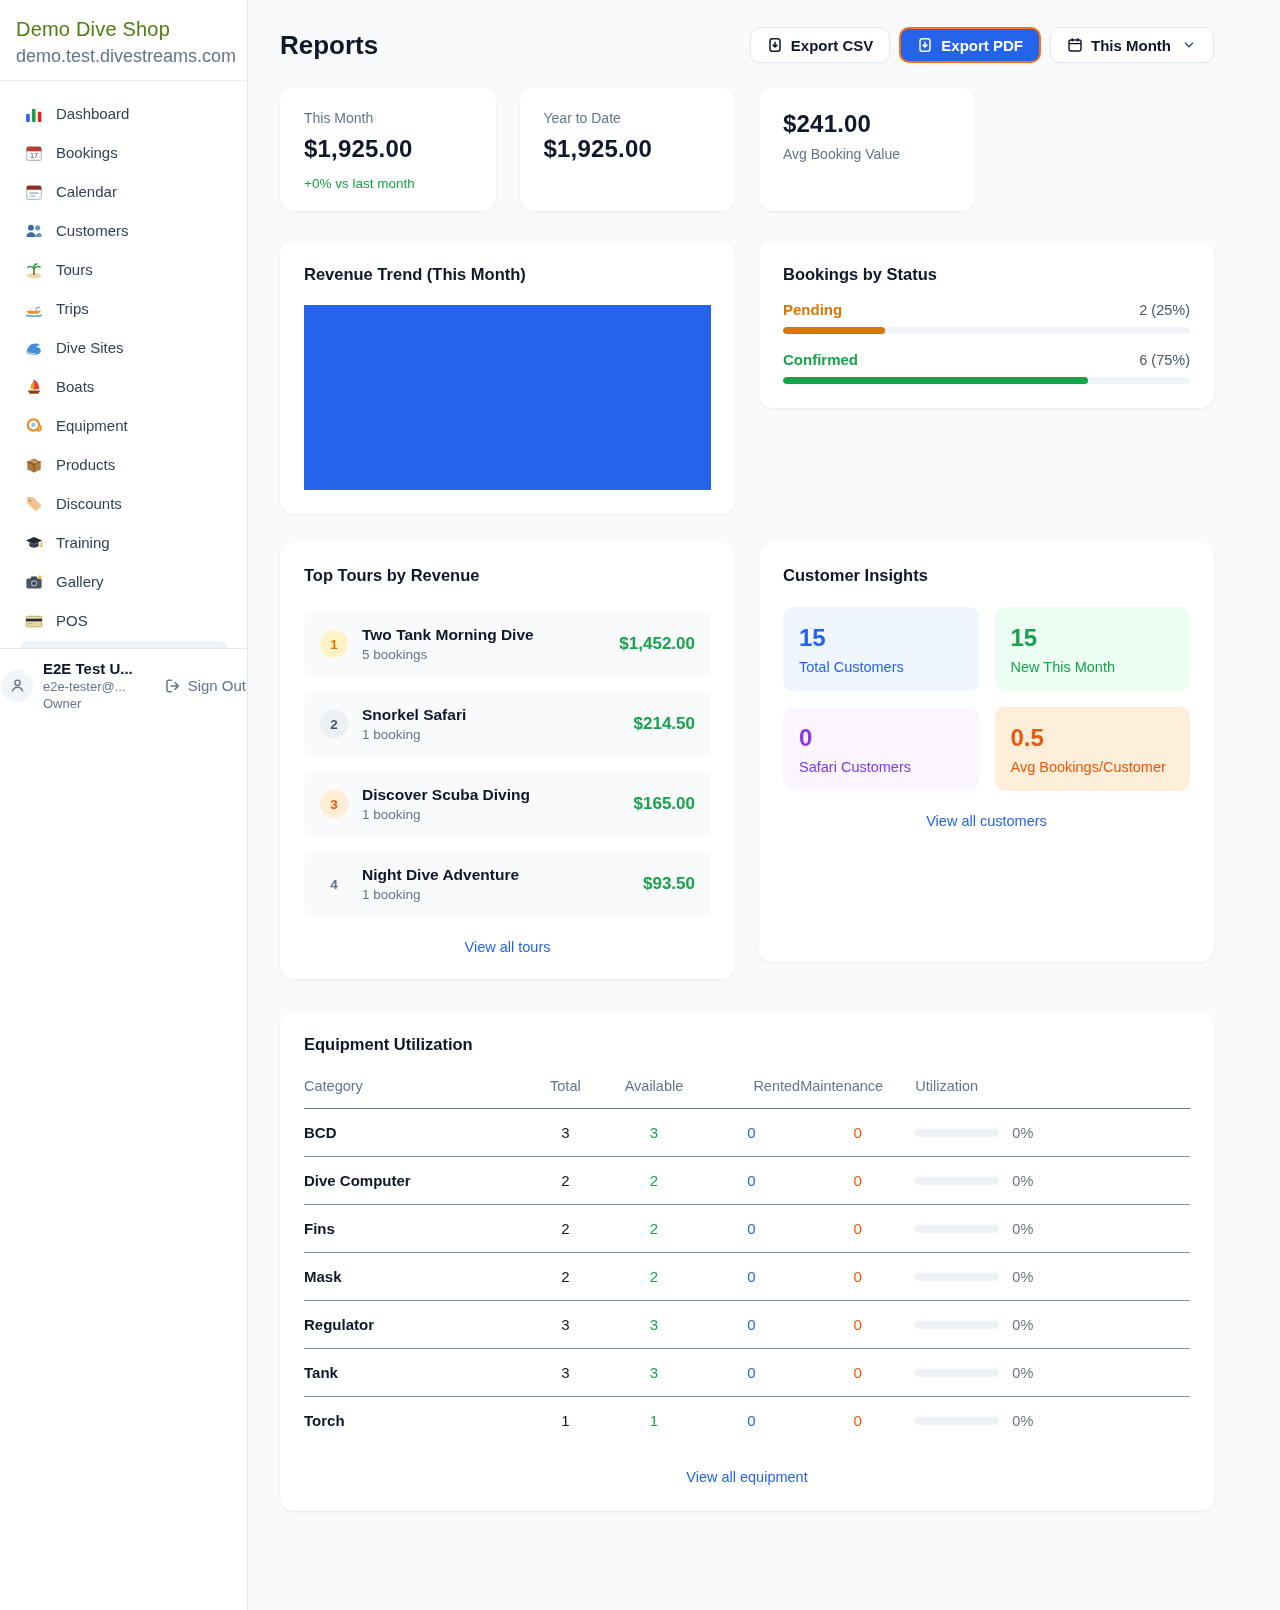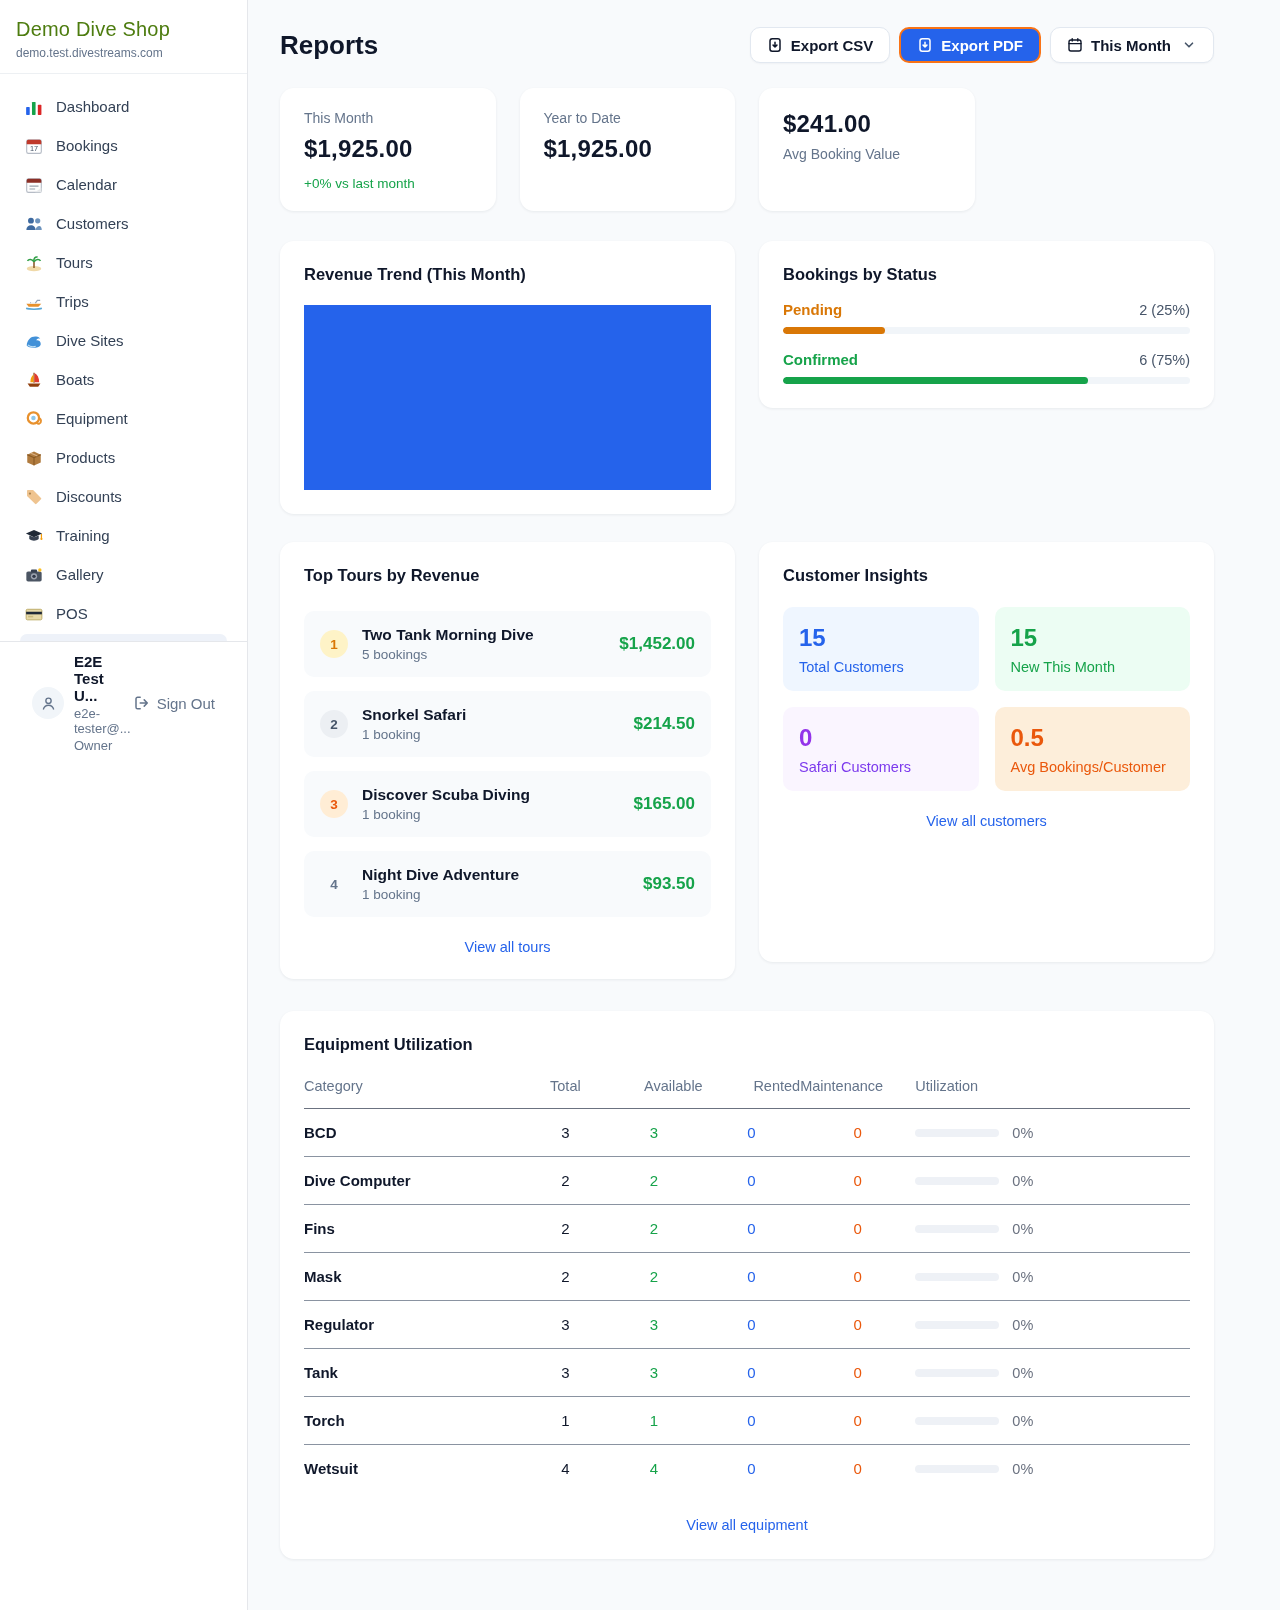--- a/index.html
+++ b/index.html
@@ -4,27 +4,27 @@
 <style>
   * { margin:0; padding:0; box-sizing:border-box; }
   html,body { width:1280px; height:1610px; }
   body { font-family:"Liberation Sans", sans-serif; background:#f8fafc; color:#0f172a; }
   .app { display:flex; width:100%; height:100%; }
 
   
   .sidebar { width:248px; background:#ffffff; border-right:1px solid #e5e7eb; flex-shrink:0; display:flex; flex-direction:column; }
   .sidebar-header { padding:18px 16px 13px; border-bottom:1px solid #edf0f3; }
   .shop-name { color:#4d7c0f; font-size:20px; font-weight:normal; letter-spacing:.2px; }
-  .shop-domain { color:#64748b; font-size:12px; margin-top:5px; }
+  .shop-domain { color:#64748b; font-size:18px; margin-top:5px; }
   .nav { padding:13px 12px 0; }
   .nav-item { display:flex; align-items:center; gap:13px; padding:10px 12px; border-radius:8px; font-size:15px; color:#334155; cursor:pointer; }
   .nicon { width:19px; height:19px; display:inline-flex; align-items:center; justify-content:center; flex-shrink:0; }
   .nicon svg { width:18px; height:18px; }
   .nav-active-sliver { height:7px; margin:1px 8px 0; background:#eef2f9; border-radius:9px 9px 0 0; }
-  .user-panel { border-top:1px solid #e5e7eb; padding:11px 32px 13px; display:flex; align-items:center; gap:10px; }
+  .user-panel { border-top:1px solid #e5e7eb; padding:11px 1px 13px; display:flex; align-items:center; gap:10px; }
   .avatar { width:32px; height:32px; border-radius:50%; background:#f1f5f9; display:flex; align-items:center; justify-content:center; flex-shrink:0; }
   .user-info { flex:1; min-width:0; }
   .user-name { font-size:15px; font-weight:bold; color:#0f172a; }
   .user-email { font-size:13px; color:#64748b; margin-top:2px; }
   .user-role { font-size:13px; color:#64748b; margin-top:2px; }
   .signout { display:flex; align-items:center; gap:7px; color:#64748b; font-size:15px; background:none; border:none; cursor:pointer; font-family:inherit; white-space:nowrap; }
 
   
   .main { flex:1; padding:27px 66px 40px 32px; }
   .main-header { display:flex; align-items:center; justify-content:space-between; }
@@ -84,21 +84,21 @@
   .tile-purple { background:#faf5ff; } .tile-purple .tile-num { color:#9333ea; } .tile-purple .tile-label { color:#7c3aed; }
   .tile-orange { background:#fdeeda; } .tile-orange .tile-num { color:#ea580c; } .tile-orange .tile-label { color:#ea580c; }
 
   .equip-card { margin-top:32px; padding:24px 24px 26px; }
   table { width:100%; border-collapse:collapse; margin-top:14px; }
   th { text-align:left; font-weight:normal; color:#64748b; font-size:14.5px; padding:10px 0 14px; border-bottom:1px solid #6b7280; }
   td { padding:15px 0; font-size:15px; border-bottom:1px solid #8a93a1; }
   tr:last-child td { border-bottom:none; padding-bottom:18px; }
   .col-cat { width:25%; }
   .col-num { width:9%; text-align:center; }
-  .col-avail { width:11%; text-align:right; }
+  .col-avail { width:11%; text-align:center; }
   .col-rent { width:11%; text-align:right; }
   .col-maint { width:13%; }
   td.cat { font-weight:bold; color:#0f172a; }
   td.center { text-align:center; }
   .t-total { color:#0f172a; }
   .t-available { color:#16a34a; }
   .t-rented { color:#2563eb; }
   .t-maint { color:#ea580c; }
   .util-cell { display:flex; align-items:center; gap:13px; }
   .util-track { width:84px; height:8px; background:#eef1f6; border-radius:4px; overflow:hidden; }
@@ -542,34 +542,19 @@
             <td class="center t-maint">0</td>
             <td>
                 <span class="util-cell">
                   <span class="util-track">
                     <span class="util-fill" style="display: block; width: 0%;"></span>
                   </span>
                   <span class="util-pct">0%</span>
                 </span>
               </td>
           </tr>
-          <tr>
-            <td class="cat">Wetsuit</td>
-            <td class="center t-total">4</td>
-            <td class="center t-available">4</td>
-            <td class="center t-rented">0</td>
-            <td class="center t-maint">0</td>
-            <td>
-                <span class="util-cell">
-                  <span class="util-track">
-                    <span class="util-fill" style="display: block; width: 0%;"></span>
-                  </span>
-                  <span class="util-pct">0%</span>
-                </span>
-              </td>
-          </tr>
         </tbody>
       </table>
       <button class="view-link">View all equipment</button>
     </div>
 
   </main>
 </div>
 
 </body></html>

